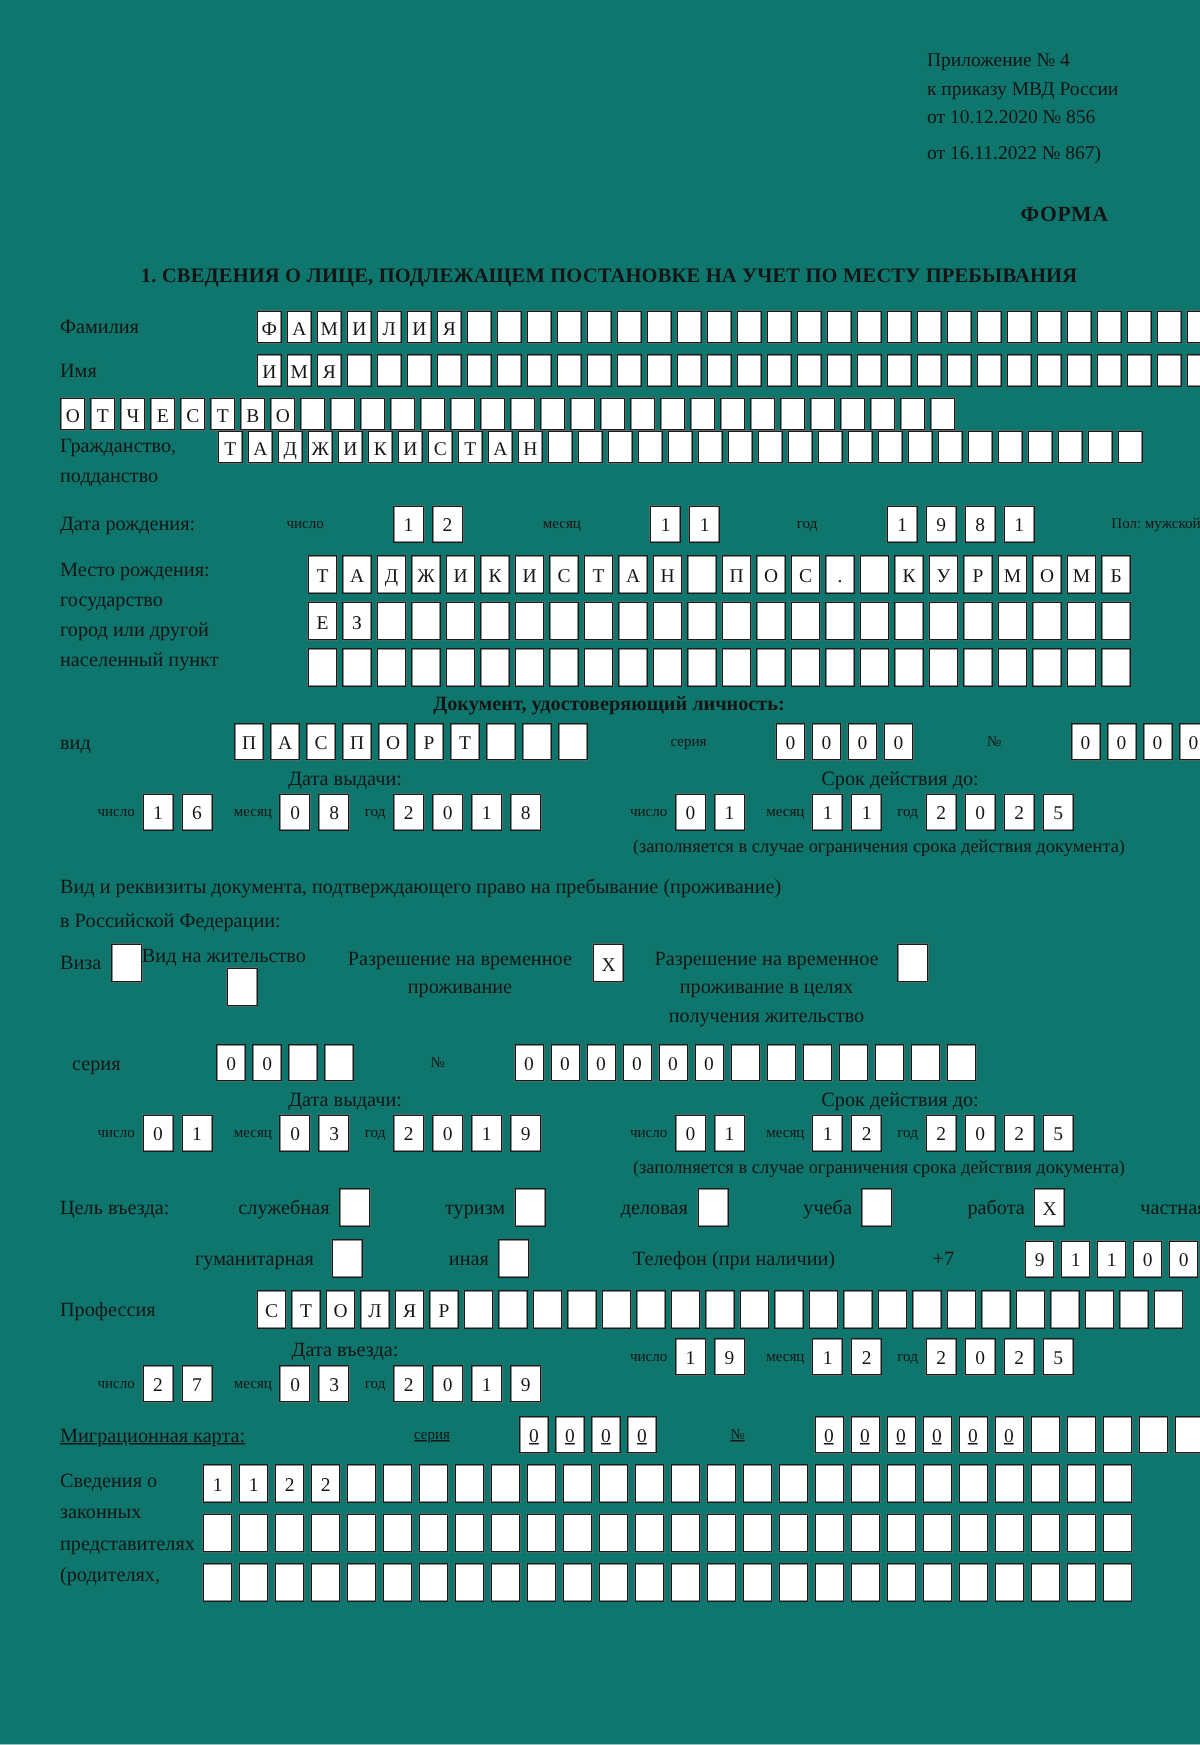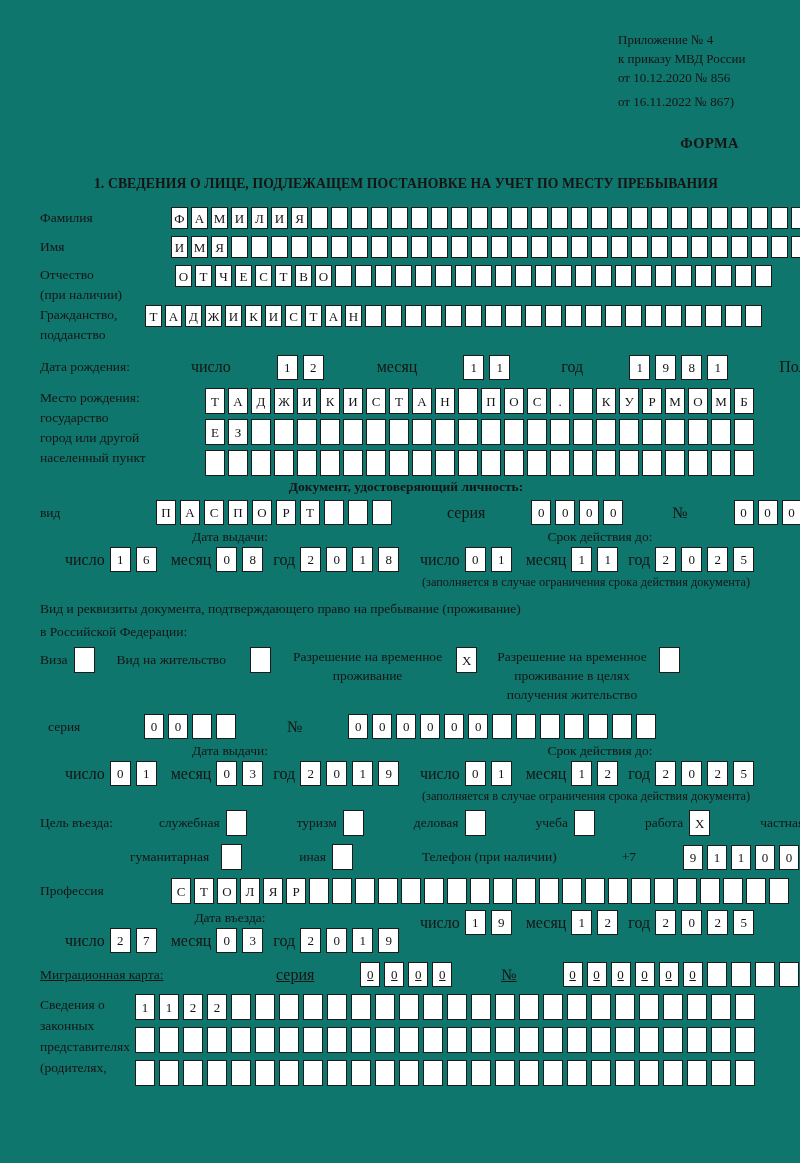--- a/index.html
+++ b/index.html
@@ -32,21 +32,21 @@
   }
   .big{--cw:20px;--ch:26px;}
   .date{--cw:21px;--ch:25px;gap:5px;}
   .box{--cw:21px;--ch:26px;}
   .mid{--cw:20px;--ch:25px;gap:4px;}
 
   .dualdate{display:flex;margin-top:4px;font-family:Liberation Serif, serif;}
   .dcol{flex:none;}
   .dhead{text-align:center;font-size:13.5px;margin-bottom:2px;}
   .drow{display:flex;align-items:center;}
-  .dlbl{font-size:16px;margin-right:5px;flex:none;}
+  .dlbl{font-size:10px;margin-right:5px;flex:none;}
   .note{font-size:12.3px;text-align:right;padding-right:22px;margin-top:3px;}
 
   .mlbl{font-size:13.5px;line-height:20px;flex:none;}
   .clab{font-size:13.5px;line-height:19px;text-align:center;flex:none;}
   .opt{display:inline-flex;align-items:center;flex:none;}
   .olbl{font-size:13.5px;margin-right:6px;flex:none;}
   .stack{display:flex;flex-direction:column;gap:5px;}
 </style>
 </head>
 <body>
@@ -137,24 +137,20 @@
         <span class="cell"></span>
         <span class="cell"></span>
         <span class="cell"></span>
         <span class="cell"></span>
         <span class="cell"></span>
         <span class="cell"></span>
       </span>
   </div>
 
   <div class="rt" style="margin-top:7px;">
-    <span class="mlbl" style="width:135px;">
-      <span>Отчество</span><br>
-      <span>(при наличии)</span>
-    </span>
     <span class="cells">
         <span class="cell">О</span>
         <span class="cell">Т</span>
         <span class="cell">Ч</span>
         <span class="cell">Е</span>
         <span class="cell">С</span>
         <span class="cell">Т</span>
         <span class="cell">В</span>
         <span class="cell">О</span>
         <span class="cell"></span>
@@ -432,21 +428,21 @@
     <div>в Российской Федерации:</div>
   </div>
 
   <div class="rt" style="margin-top:4px;">
     <span class="opt">
       <span class="olbl">Виза</span>
       <span class="cells box">
           <span class="cell"></span>
         </span>
     </span>
-    <span class="opt" style="margin-left:22px;">
+    <span class="opt" style="flex-direction:column;">
       <span class="olbl">Вид на жительство</span>
       <span class="cells box" style="margin-left:18px;">
           <span class="cell"></span>
         </span>
     </span>
     <span class="opt" style="margin-left:22px;align-items:flex-start;">
       <span class="clab">
         <span>Разрешение на временное</span><br>
         <span>проживание</span>
       </span>

